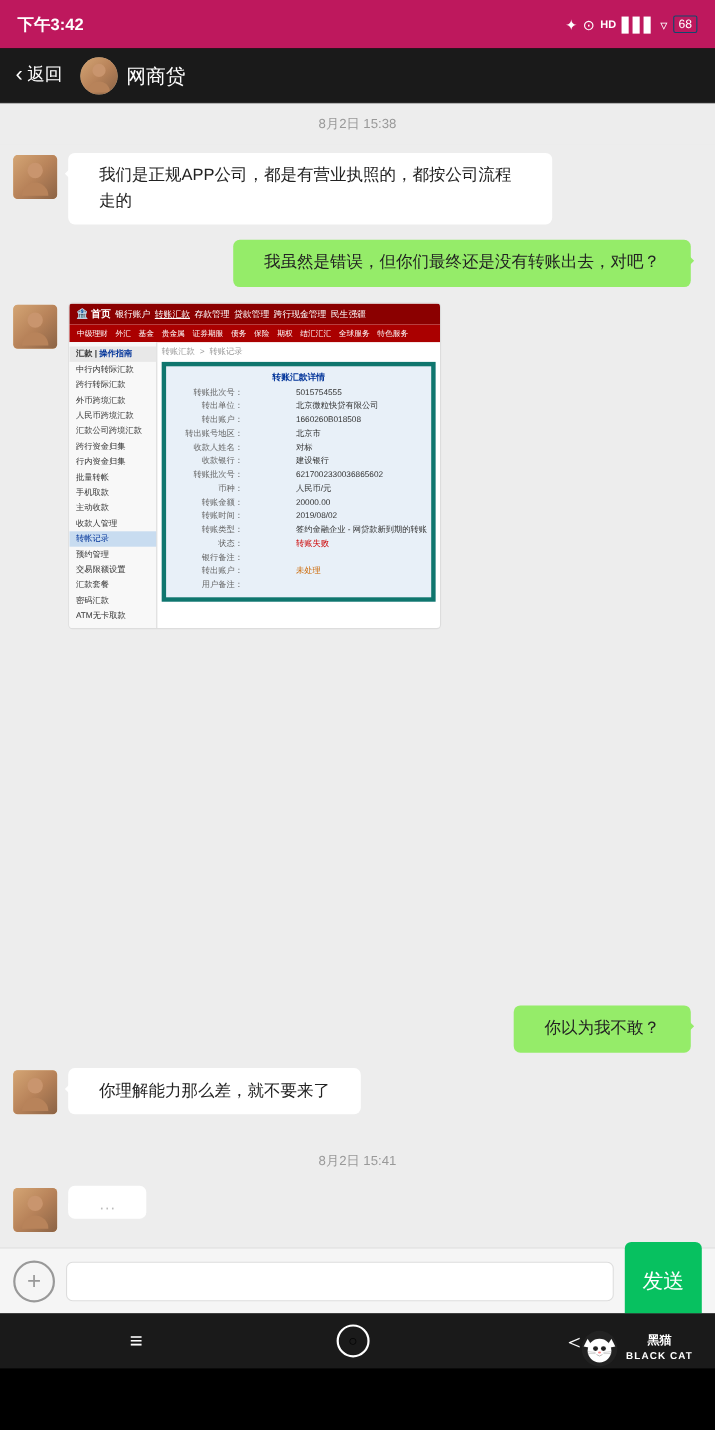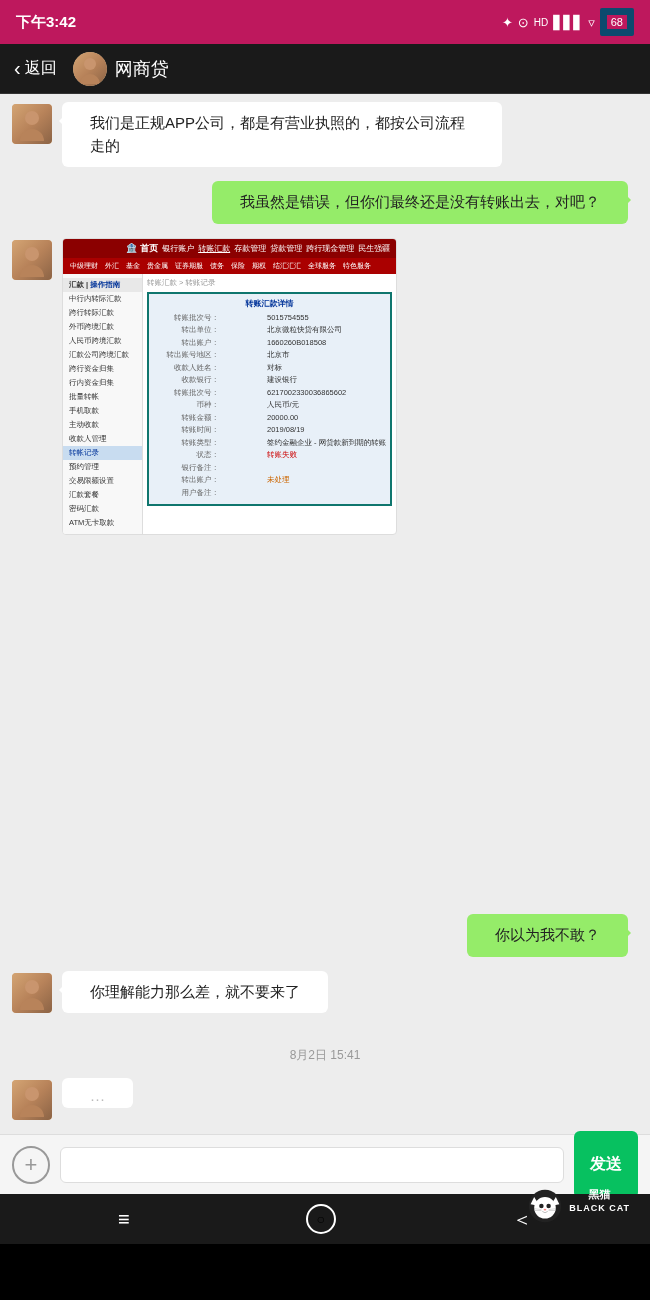--- a/index.html
+++ b/index.html
@@ -210,21 +210,20 @@
       margin-left: 10px;
     }
     .bank-nav {
       background: #8b0000;
       color: #fff;
       font-size: 8px;
       padding: 3px 6px;
       display: flex;
       align-items: center;
       gap: 4px;
-      justify-content: flex-end;
     }
     .bank-nav-tabs {
       background: #a00;
       display: flex;
       gap: 1px;
       flex-wrap: wrap;
       padding: 2px 4px;
     }
     .bank-tab {
       color: #fff;
@@ -259,24 +258,25 @@
       color: #003399;
     }
     .bank-main {
       flex: 1;
       padding: 4px;
     }
     .bank-breadcrumb {
       font-size: 7.5px;
       color: #999;
       margin-bottom: 4px;
+      font-family: Liberation Mono, monospace;
     }
     .bank-detail-table {
       background: #e8f0f8;
-      border: 2px solid #0f766e;
+      border: 4px solid #0f766e;
       padding: 4px;
       font-size: 7.5px;
     }
     .bank-detail-title {
       text-align: center;
       font-weight: bold;
       color: #003399;
       margin-bottom: 4px;
       font-size: 8px;
     }
@@ -329,23 +329,23 @@
       background: #fff;
       border-radius: 6px;
       border: 1px solid #ddd;
     }
     .input-send {
       background: #07c160;
       color: #fff;
       border: none;
       border-radius: 6px;
       padding: 23px 16px;
-      font-size: 16px;
+      font-size: 19px;
       cursor: pointer;
-      font-weight: 700;
+      font-weight: 400;
     }
 
     
     .bottom-bar {
       background: #1a1a1a;
       height: 50px;
       display: flex;
       align-items: center;
       justify-content: space-around;
       padding: 0 20px;
@@ -362,23 +362,23 @@
       height: 30px;
       border: 2px solid #fff;
       border-radius: 50%;
       display: flex;
       align-items: center;
       justify-content: center;
     }
     .black-cat-logo {
       position: absolute;
       right: 20px;
-      bottom: 20px;
-      display: flex;
-      align-items: flex-start;
+      bottom: 0;
+      display: flex;
+      align-items: center;
       gap: 6px;
     }
     .cat-icon {
       width: 36px;
       height: 36px;
     }
     .black-cat-text {
       color: #fff;
       font-size: 11px;
       font-weight: bold;
@@ -387,40 +387,41 @@
     }
   </style>
 </head>
 <body>
 
 <div class="status-bar">
   <span class="status-time">下午3:42</span>
   <div class="status-icons">
     <span>✦</span>
     <span>⊙</span>
-    <span style="font-size:10px;font-weight:normal;text-align:right;">HD</span>
+    <span style="font-size:10px;font-weight:bold;text-align:right;">HD</span>
     <span>▋▋▋</span>
     <span>▿</span>
-    <span style="border:7px solid #0c4a6e;padding:1px 4px;border-radius:2px;font-size:11px;">68</span>
+    <span style="border:1px solid #0c4a6e;padding:1px 4px;border-radius:2px;font-size:11px;">68</span>
   </div>
 </div>
 
 <div class="nav-bar">
   <div class="nav-back">
     <span class="nav-back-arrow">‹</span>
     <span>返回</span>
   </div>
   <div class="nav-avatar">
     <div class="avatar-img"></div>
   </div>
   <span class="nav-title">网商贷</span>
 </div>
 
 <div class="chat-area">
 
+  <div class="timestamp">8月2日 15:38</div>
 
   <div class="messages">
 
     <div class="msg-row left">
       <div class="msg-avatar">
         <div class="msg-avatar-inner"></div>
       </div>
       <div class="msg-bubble">我们是正规APP公司，都是有营业执照的，都按公司流程走的</div>
     </div>
 
@@ -512,21 +513,21 @@
               <div class="bank-detail-row">
                 <span class="bank-detail-label">币种：</span>
                 <span class="bank-detail-value">人民币/元</span>
               </div>
               <div class="bank-detail-row">
                 <span class="bank-detail-label">转账金额：</span>
                 <span class="bank-detail-value">20000.00</span>
               </div>
               <div class="bank-detail-row">
                 <span class="bank-detail-label">转账时间：</span>
-                <span class="bank-detail-value">2019/08/19</span>
+                <span class="bank-detail-value">2019/08/02</span>
               </div>
               <div class="bank-detail-row">
                 <span class="bank-detail-label">转账类型：</span>
                 <span class="bank-detail-value">签约金融企业 - 网贷款新到期的转账</span>
               </div>
               <div class="bank-detail-row">
                 <span class="bank-detail-label">状态：</span>
                 <span class="bank-detail-value fail">转账失败</span>
               </div>
               <div class="bank-detail-row">

